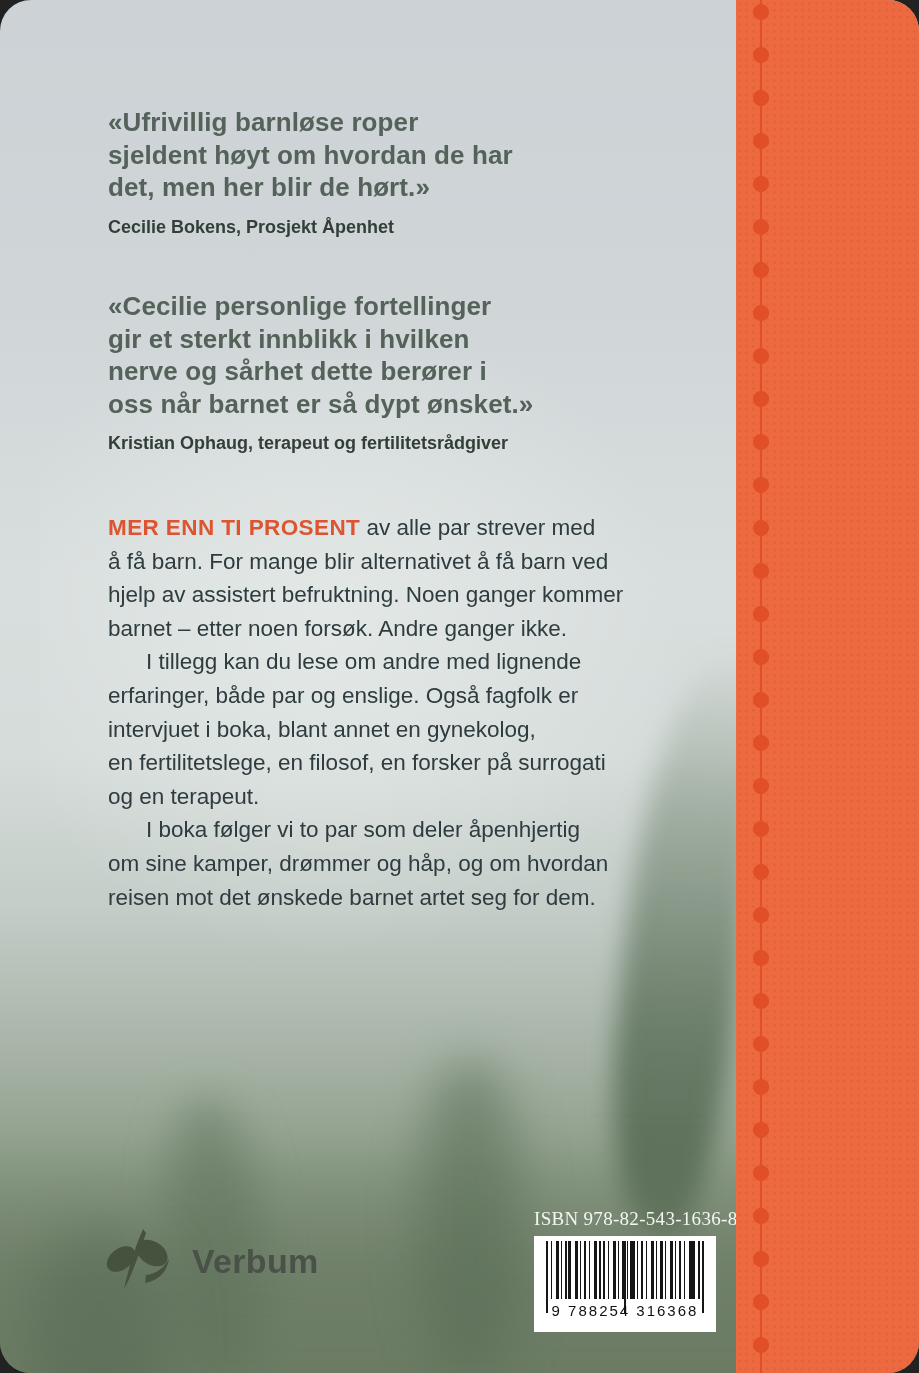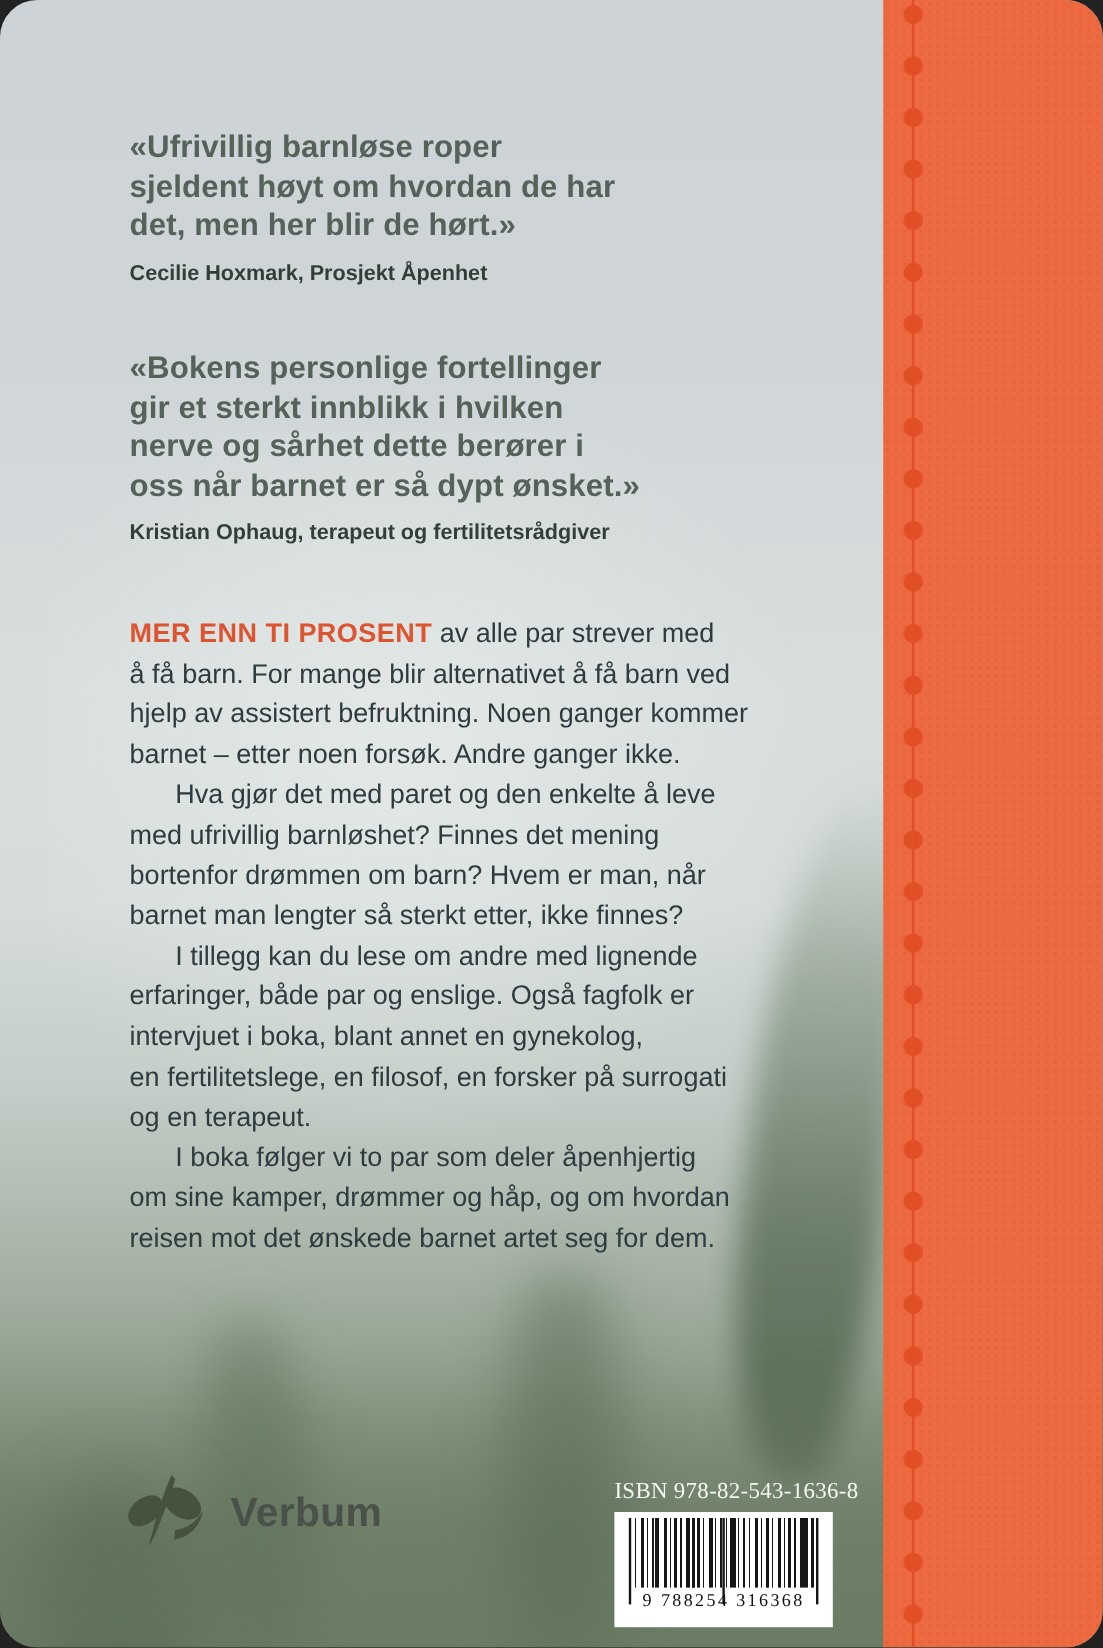--- a/index.html
+++ b/index.html
@@ -41,34 +41,34 @@
     font-size:22.5px; line-height:33.6px; color:#2e3b3f; }
   .body-text p { margin:0; white-space:pre-line; }
   .body-text p.indent { text-indent:38px; }
   .lead { color:#dd5430; font-weight:700; letter-spacing:0.4px; }
 
   .publisher { position:absolute; left:104px; top:1226px; z-index:3;
     display:flex; align-items:center; gap:14px; }
   .publisher svg { display:block; }
   .publisher-name { font-size:34px; font-weight:700; color:#4a5148; letter-spacing:0.3px; }
 
-  .isbn-block { position:absolute; left:512px; top:1208px; width:182px; z-index:3;margin-top:24px; }
+  .isbn-block { position:absolute; left:534px; top:1208px; width:182px; z-index:3; }
   .isbn-label { font-family:"Liberation Serif", serif; font-size:19px;
     color:#f4f6f2; text-align:center; letter-spacing:0.3px; white-space:nowrap; }
   .barcode-box { margin-top:6px; width:182px; height:96px; background:#fff;
     position:relative; box-sizing:border-box; padding:5px 12px 0; }
   .bars { position:relative; height:58px;
     background-image:
       repeating-linear-gradient(90deg, transparent 0 22px, #161616 22px 24px, transparent 24px 31px),
       repeating-linear-gradient(90deg, #161616 0 2px, transparent 2px 5px, #161616 5px 6px,
         transparent 6px 10px, #161616 10px 13px, transparent 13px 15px,
         #161616 15px 16px, transparent 16px 19px); }
   .guard { position:absolute; top:5px; width:2px; height:72px; background:#161616; }
   .guard-l { left:12px; } .guard-m { left:90px; } .guard-r { right:12px; }
-  .digits { position:relative; margin-top:3px; font-family:Liberation Serif, serif;
+  .digits { position:relative; margin-top:3px; font-family:Liberation Sans, sans-serif;
     font-size:15px; color:#111; text-align:center; letter-spacing:2px; white-space:nowrap; }
 
   .spine-band { position:absolute; left:736px; top:0; width:183px; height:100%;
     background:#ed6a40; z-index:5; }
   .spine-band .texture { position:absolute; inset:0;
     background-image: radial-gradient(rgba(205,75,35,0.5) 1.3px, rgba(0,0,0,0) 1.5px);
     background-size: 7px 7px; opacity:0.45; }
   .dot-chain { position:absolute; left:17px; top:0; bottom:0; width:16px;
     background-image:
       radial-gradient(circle at 8px 21px, #e14f28 7.6px, rgba(225,79,40,0) 8.4px),
@@ -86,40 +86,36 @@
   <div class="blob blade-right"></div>
   <div class="blob grass-bottom"></div>
   <div class="blob stalk1"></div>
   <div class="blob stalk2"></div>
   <div class="blob stalk3"></div>
 
   <div class="quote q1">
     <p class="quote-text">«Ufrivillig barnløse roper
 sjeldent høyt om hvordan de har
 det, men her blir de hørt.»</p>
-    <p class="quote-attr">Cecilie Hoxmark, Prosjekt Åpenhet</p>
+    <p class="quote-attr">Cecilie Bokens, Prosjekt Åpenhet</p>
   </div>
 
   <div class="quote q2">
-    <p class="quote-text">«Bokens personlige fortellinger
+    <p class="quote-text">«Cecilie personlige fortellinger
 gir et sterkt innblikk i hvilken
 nerve og sårhet dette berører i
 oss når barnet er så dypt ønsket.»</p>
     <p class="quote-attr">Kristian Ophaug, terapeut og fertilitetsrådgiver</p>
   </div>
 
   <div class="body-text">
     <p><span class="lead">MER ENN TI PROSENT</span><span> av alle par strever med
 å få barn. For mange blir alternativet å få barn ved
 hjelp av assistert befruktning. Noen ganger kommer
 barnet – etter noen forsøk. Andre ganger ikke.</span></p>
-    <p class="indent">Hva gjør det med paret og den enkelte å leve
-med ufrivillig barnløshet? Finnes det mening
-bortenfor drømmen om barn? Hvem er man, når
-barnet man lengter så sterkt etter, ikke finnes?</p>
     <p class="indent">I tillegg kan du lese om andre med lignende
 erfaringer, både par og enslige. Også fagfolk er
 intervjuet i boka, blant annet en gynekolog,
 en fertilitetslege, en filosof, en forsker på surrogati
 og en terapeut.</p>
     <p class="indent">I boka følger vi to par som deler åpenhjertig
 om sine kamper, drømmer og håp, og om hvordan
 reisen mot det ønskede barnet artet seg for dem.</p>
   </div>
 

